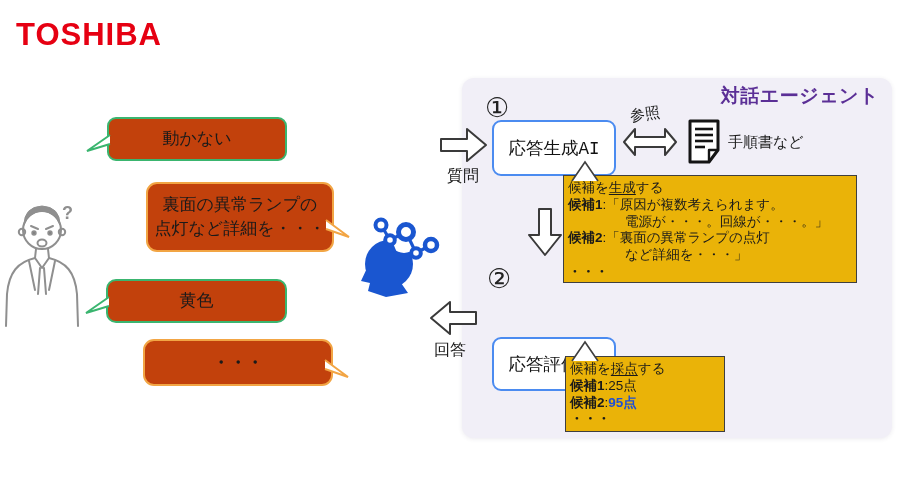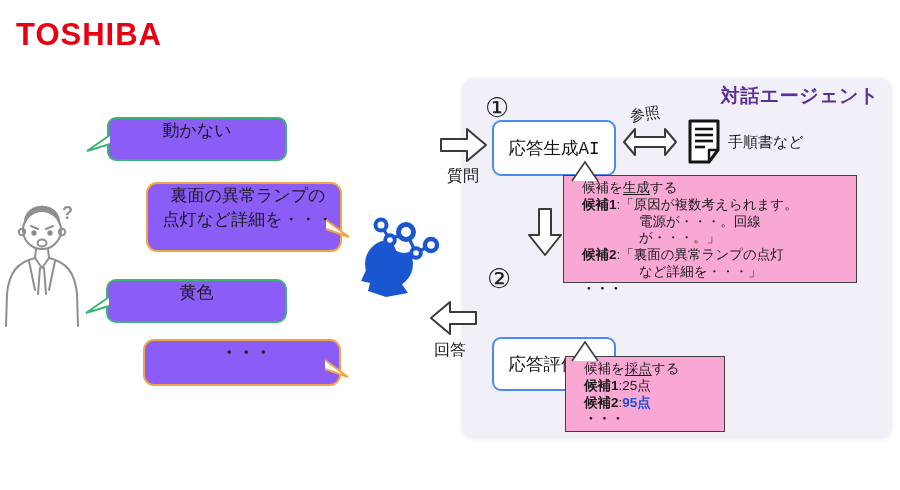--- a/index.html
+++ b/index.html
@@ -4,37 +4,37 @@
 <style>
   html,body{margin:0;padding:0;background:#fff;}
   .canvas{
     position:relative;width:900px;height:490px;background:#ffffff;overflow:hidden;
     font-family:"Liberation Sans","DejaVu Sans",sans-serif;color:#1a1a1a;
   }
   .abs{position:absolute;}
   
   .logo{font-size:31px;font-weight:800;letter-spacing:1px;color:var(--toshiba-red,#e60012);}
   
-  .bubble{position:absolute;background:#8b5cf6;display:flex;flex-direction:column;align-items:center;
-          font-size:17px;font-weight:500;text-align:center;line-height:24px;}
+  .bubble{position:absolute;background:#c2410c;display:flex;flex-direction:column;align-items:center;
+          justify-content:center;font-size:17px;font-weight:500;text-align:center;line-height:24px;}
   .bubble.green{border:2px solid var(--bubble-green,#3ab56f);border-radius:9px;}
-  .bubble.orange{border:2px solid var(--bubble-orange,#f2a544);border-radius:11px;padding-left:8px;}
+  .bubble.orange{border:2px solid var(--bubble-orange,#f2a544);border-radius:11px;}
   .tail{position:absolute;}
   
   .panel{position:absolute;left:462px;top:78px;width:430px;height:360px;border-radius:12px;
          background:var(--panel-background,#f1eff7);box-shadow:0 1px 4px rgba(60,50,90,.10);}
   .panel-title{position:absolute;right:13px;top:5px;font-size:19px;font-weight:bold;
                letter-spacing:.5px;color:var(--panel-purple-text,#5b2f96);}
   .aibox{position:absolute;background:#fff;border:2px solid var(--ai-box-blue,#4b8bf0);border-radius:9px;
          display:flex;align-items:center;justify-content:center;font-size:17.5px;font-weight:500;color:#111;font-family:Liberation Mono, monospace;}
   .num{position:absolute;font-size:27px;line-height:1;color:#222;}
   .lbl{position:absolute;font-size:16px;font-weight:500;color:#1a1a1a;}
   .lbl.small{font-size:15px;}
-  .callout{position:absolute;background:#f9a8d4;border:1.5px solid #3f3f3f;color:#1a1a1a;
-           font-size:13.5px;line-height:16.8px;padding:4px 18px;box-sizing:border-box;}
+  .callout{position:absolute;background:#eab308;border:1.5px solid #3f3f3f;color:#1a1a1a;
+           font-size:13.5px;line-height:16.8px;padding:4px 4px;box-sizing:border-box;}
   .callout .b{font-weight:bold;}
   .callout .u{text-decoration:underline;text-underline-offset:2px;}
   .callout .ind{padding-left:57px;}
   .callout .blue{color:var(--score-highlight-blue,#1d4fd6);font-weight:bold;}
   .rot{transform:rotate(-8deg);}
   svg{display:block;}
 </style>
 </head>
 <body>
 

